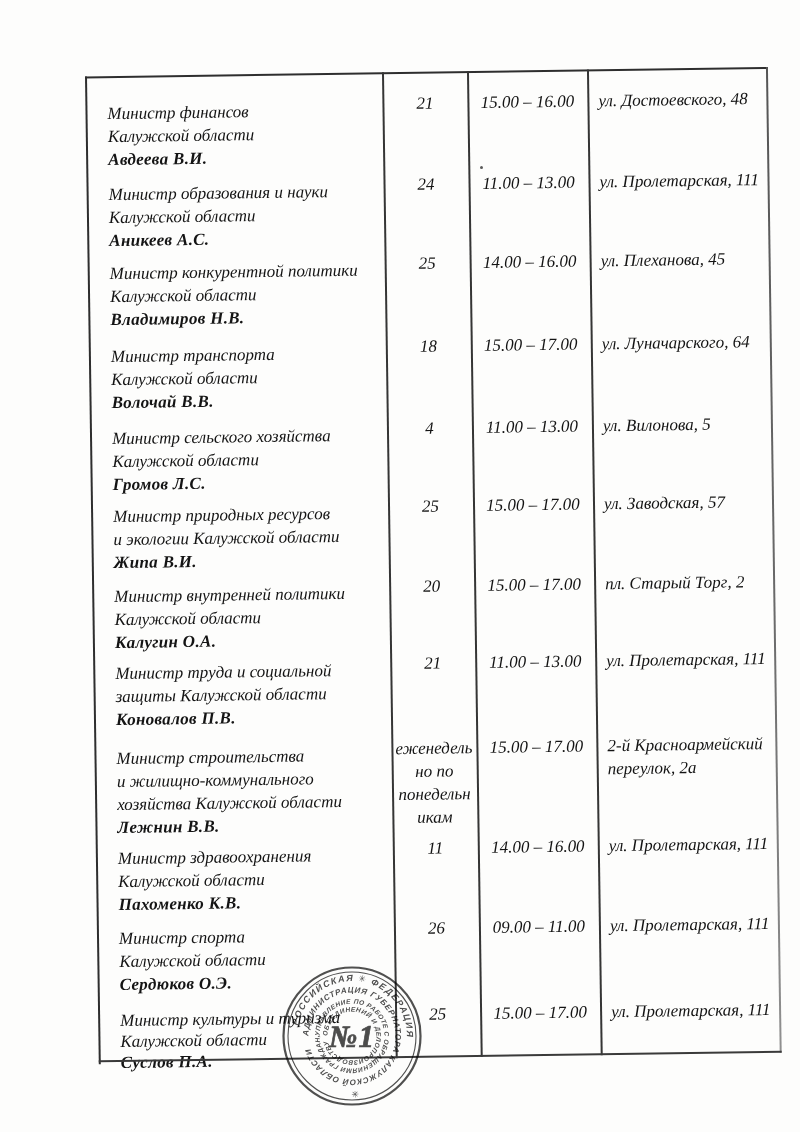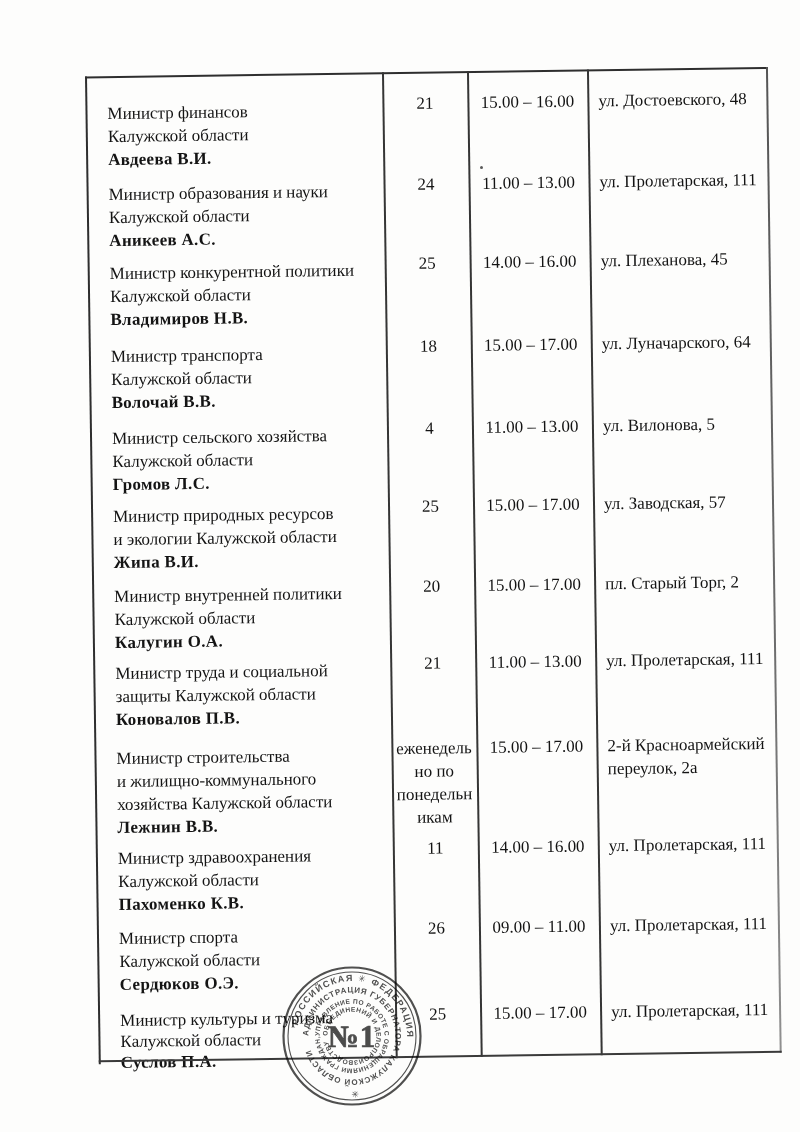--- a/index.html
+++ b/index.html
@@ -2,21 +2,21 @@
 <html><head>
 <meta charset="utf-8">
 <style>
   html,body{margin:0;padding:0;}
   body{
     width:800px;height:1132px;position:relative;overflow:hidden;
     background:#fdfdfc;
     font-family:"Liberation Serif","DejaVu Serif",serif;
     color:#141414;
   }
-  .page{position:absolute;inset:0;}
+  .page{position:absolute;inset:0;font-style:italic;}
   
   .doc-table{
     position:absolute;left:85px;top:76px;width:683px;height:986px;
     transform:rotate(-0.8deg);transform-origin:30px 0;
   }
   .tline{position:absolute;background:#2e2e2e;}
   .tline.top{left:0;top:0;width:100%;height:2px;}
   .tline.left{left:0;top:0;width:2px;height:988px;}
   .tline.bottom{left:0;top:984px;width:100%;height:2px;background:#3a3a3a;z-index:3;}
   .tline.v1{left:297px;top:0;width:2px;height:986px;background:#353535;}

